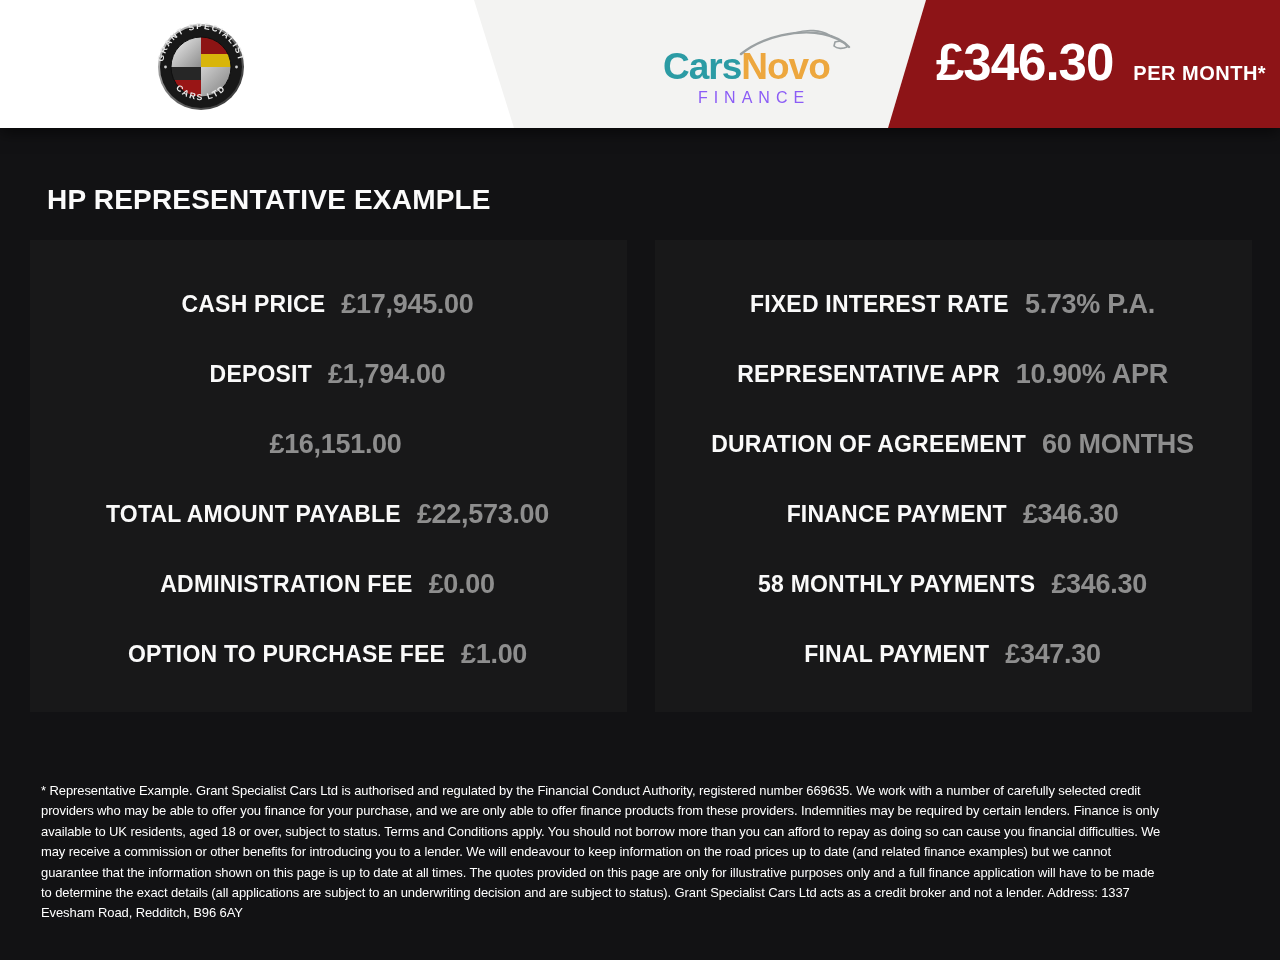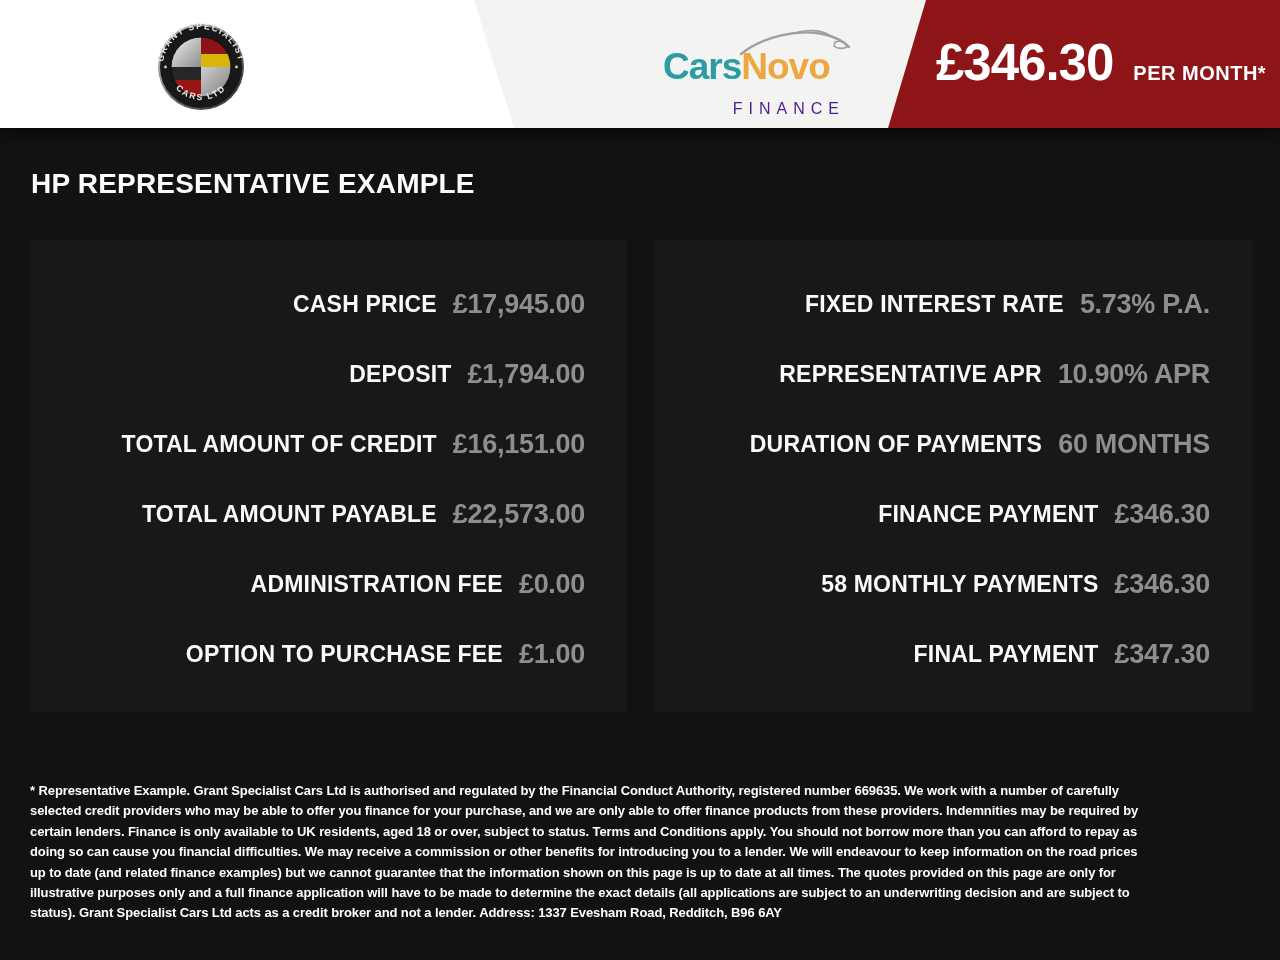--- a/index.html
+++ b/index.html
@@ -32,63 +32,63 @@
 
   .brand-logo { position: absolute; left: 663px; top: 30px; width: 184px; }
   .brand-swoosh { position: absolute; right: -8px; top: -4px; }
   .brand-wordmark {
     font-size: 37px; font-weight: bold; letter-spacing: -1px;
     line-height: 42px; margin-top: 16px;
   }
   .brand-part1 { color: #2b9ba4; }
   .brand-part2 { color: #eda73e; }
   .brand-subtitle {
-    text-align: right; color: #4c1d95; font-size: 16px;
-    letter-spacing: 6px; font-weight: normal; margin-top: 12px; padding-right: 2px;
+    text-align: center; color: #8b5cf6; font-size: 16px;
+    letter-spacing: 6px; font-weight: normal; margin-top: 1px; padding-right: 2px;
   }
 
   .price-banner {
     position: absolute; left: 936px; top: 0; height: 128px;
     display: flex; align-items: baseline; padding-top: 38px; box-sizing: border-box;
     color: #ffffff; white-space: nowrap;
   }
   .price-amount { font-size: 51px; font-weight: bold; letter-spacing: -1px; line-height: 50px; }
   .price-suffix { font-size: 20px; font-weight: bold; margin-left: 20px; letter-spacing: 0.5px; }
 
   
   .page-title {
-    position: absolute; left: 31px; top: 168px; margin: 0;
+    position: absolute; left: 31px; top: 168px; margin: 16px;
     color: #fbfbfb; font-size: 28px; font-weight: bold; letter-spacing: 0.2px;
   }
 
   .panel {
     position: absolute; top: 240px; width: 597px; height: 472px;
     background: #181819; box-sizing: border-box;
     padding: 29px 42px 0 40px;
   }
   .panel-left { left: 30px; }
   .panel-right { left: 655px; }
 
   .finance-row {
     height: 70px; display: flex; align-items: center;
-    justify-content: flex-end;
+    justify-content: center;
   }
   .row-label {
     color: #fafafa; font-size: 23px; font-weight: bold; letter-spacing: 0.2px;
     white-space: nowrap;
   }
   .row-value {
     color: #8e8e8e; font-size: 27px; font-weight: bold; letter-spacing: -0.3px;
     white-space: nowrap; text-align: right; margin-left: 16px;
   }
 
   
   .disclaimer {
-    position: absolute; left: 30px; top: 768px; width: 1126px;
-    color: #ffffff; font-size: 13px; font-weight: bold;
+    position: absolute; left: 41px; top: 768px; width: 1126px;
+    color: #ffffff; font-size: 13px; font-weight: normal;
     line-height: 20.4px; letter-spacing: -0.1px;
   }
 
   svg text { font-family: "Liberation Sans", sans-serif; }
 </style>
 </head>
 <body>
 
 <div class="page">
 
@@ -168,21 +168,20 @@
   <div class="panel panel-left">
     <div class="finance-row">
       <span class="row-label">CASH PRICE</span>
       <span class="row-value">£17,945.00</span>
     </div>
     <div class="finance-row">
       <span class="row-label">DEPOSIT</span>
       <span class="row-value">£1,794.00</span>
     </div>
     <div class="finance-row">
-      <span class="row-label">TOTAL AMOUNT OF CREDIT</span>
       <span class="row-value">£16,151.00</span>
     </div>
     <div class="finance-row">
       <span class="row-label">TOTAL AMOUNT PAYABLE</span>
       <span class="row-value">£22,573.00</span>
     </div>
     <div class="finance-row">
       <span class="row-label">ADMINISTRATION FEE</span>
       <span class="row-value">£0.00</span>
     </div>
@@ -195,21 +194,21 @@
   <div class="panel panel-right">
     <div class="finance-row">
       <span class="row-label">FIXED INTEREST RATE</span>
       <span class="row-value">5.73% P.A.</span>
     </div>
     <div class="finance-row">
       <span class="row-label">REPRESENTATIVE APR</span>
       <span class="row-value">10.90% APR</span>
     </div>
     <div class="finance-row">
-      <span class="row-label">DURATION OF PAYMENTS</span>
+      <span class="row-label">DURATION OF AGREEMENT</span>
       <span class="row-value">60 MONTHS</span>
     </div>
     <div class="finance-row">
       <span class="row-label">FINANCE PAYMENT</span>
       <span class="row-value">£346.30</span>
     </div>
     <div class="finance-row">
       <span class="row-label">58 MONTHLY PAYMENTS</span>
       <span class="row-value">£346.30</span>
     </div>

